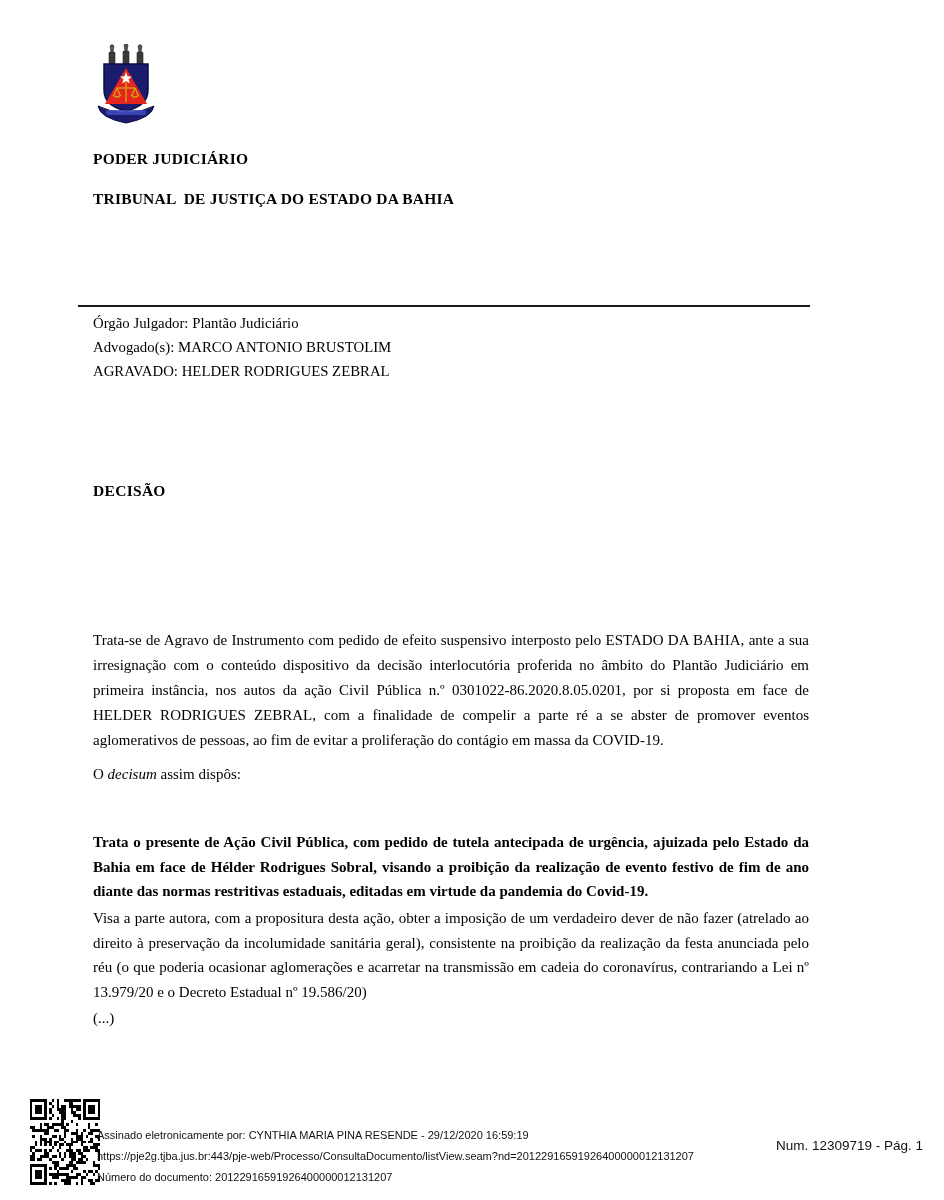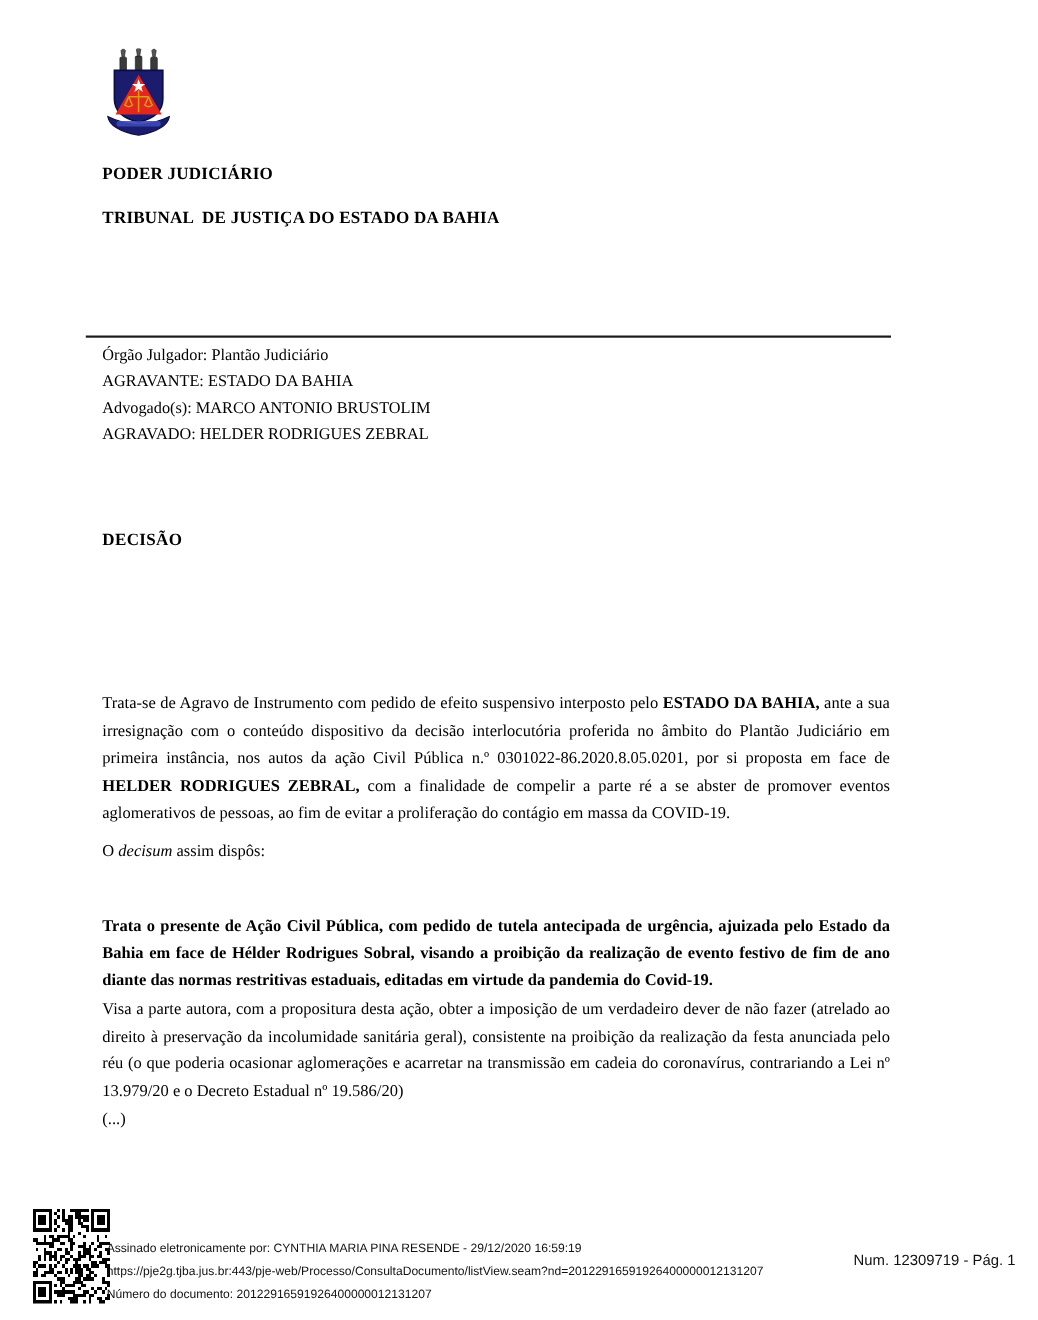--- a/index.html
+++ b/index.html
@@ -19,21 +19,21 @@
   .process .pl{margin:0;white-space:pre-wrap;}
   .process .bold{font-weight:bold;}
   
   .decision-heading{position:absolute;left:93px;top:482px;font-weight:bold;font-size:15.5px;letter-spacing:.3px;}
   .bodypara{position:absolute;left:93px;width:716px;font-size:15px;line-height:25px;text-align:justify;margin:0;}
   .p1{top:628px;}
   .p2{top:762px;text-align:left;}
   .q1{top:830px;line-height:24.5px;font-weight:bold;}
   .q2{top:906px;line-height:24.5px;}
   .ellipsis{top:1006px;text-align:left;}
-  .bodypara b{font-weight:bold;}
+  .bodypara b{font-weight:normal;}
   .bodypara i{font-style:italic;}
   
   .qr{position:absolute;left:30px;top:1099px;width:70px;height:86px;}
   .footer-lines{position:absolute;left:97px;top:1129px;font-family:Liberation Sans, sans-serif;font-size:11px;color:#111;}
   .footer-lines div{margin:0 0 9px 0;white-space:nowrap;}
   .page-ref{position:absolute;left:776px;top:1138px;font-family:"Liberation Sans","DejaVu Sans",sans-serif;font-size:13.5px;color:#111;white-space:nowrap;}
 </style>
 </head>
 <body>
 
@@ -73,21 +73,20 @@
 
   <div class="header">
     <p class="hdr">PODER JUDICIÁRIO</p>
     <p class="hdr">TRIBUNAL  DE JUSTIÇA DO ESTADO DA BAHIA</p>
   </div>
 
   <hr class="rule">
 
   <div class="process">
     <p class="pl">Órgão Julgador: Plantão Judiciário</p>
-    <p class="pl">AGRAVANTE: ESTADO DA BAHIA</p>
     <p class="pl">Advogado(s): MARCO ANTONIO BRUSTOLIM</p>
     <p class="pl">AGRAVADO: HELDER RODRIGUES ZEBRAL</p>
   </div>
 
   <div class="decision-heading">DECISÃO</div>
 
   <p class="bodypara p1"><span>Trata-se de Agravo de Instrumento com pedido de efeito suspensivo interposto pelo </span><b>ESTADO DA BAHIA,</b><span> ante a sua irresignação com o conteúdo dispositivo da decisão interlocutória proferida no âmbito do Plantão Judiciário em primeira instância, nos autos da ação Civil Pública n.º 0301022-86.2020.8.05.0201, por si proposta em face de </span><b>HELDER RODRIGUES ZEBRAL,</b><span> com a finalidade de compelir a parte ré a se abster de promover eventos aglomerativos de pessoas, ao fim de evitar a proliferação do contágio em massa da COVID-19.</span></p>
 
   <p class="bodypara p2"><span>O </span><i>decisum</i><span> assim dispôs:</span></p>
 

